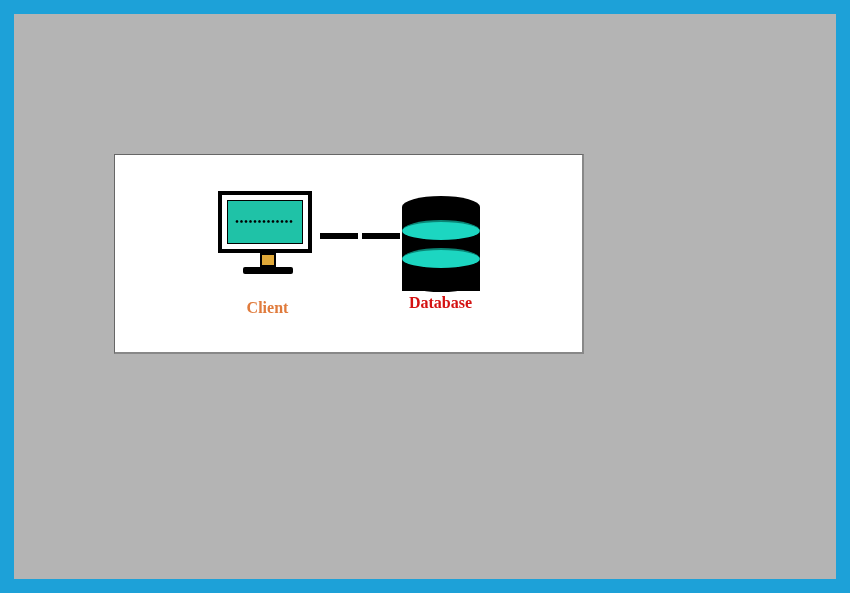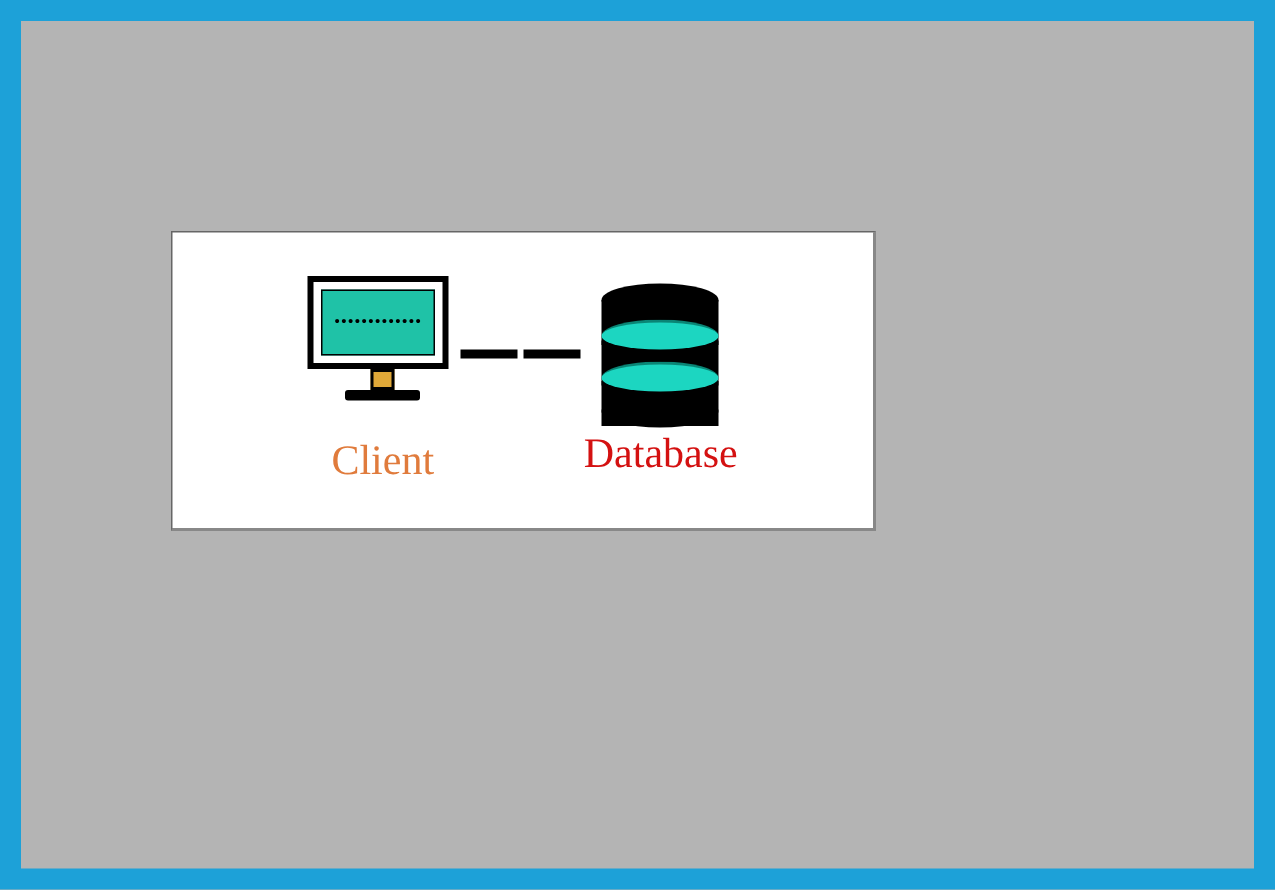--- a/index.html
+++ b/index.html
@@ -30,22 +30,22 @@
       justify-content: center;
       padding: 15px 20px;
     }
     .node {
       display: flex;
       flex-direction: column;
       align-items: center;
       justify-content: center;
     }
     .node-label {
-      font-size: 28px;
-      font-weight: normal;
+      font-size: 16px;
+      font-weight: bold;
       margin-top: 8px;
     }
     .label-client {
       color: #e07b3c;
     }
     .label-server {
       color: #000;
     }
     .label-database {
       color: #d41111;

